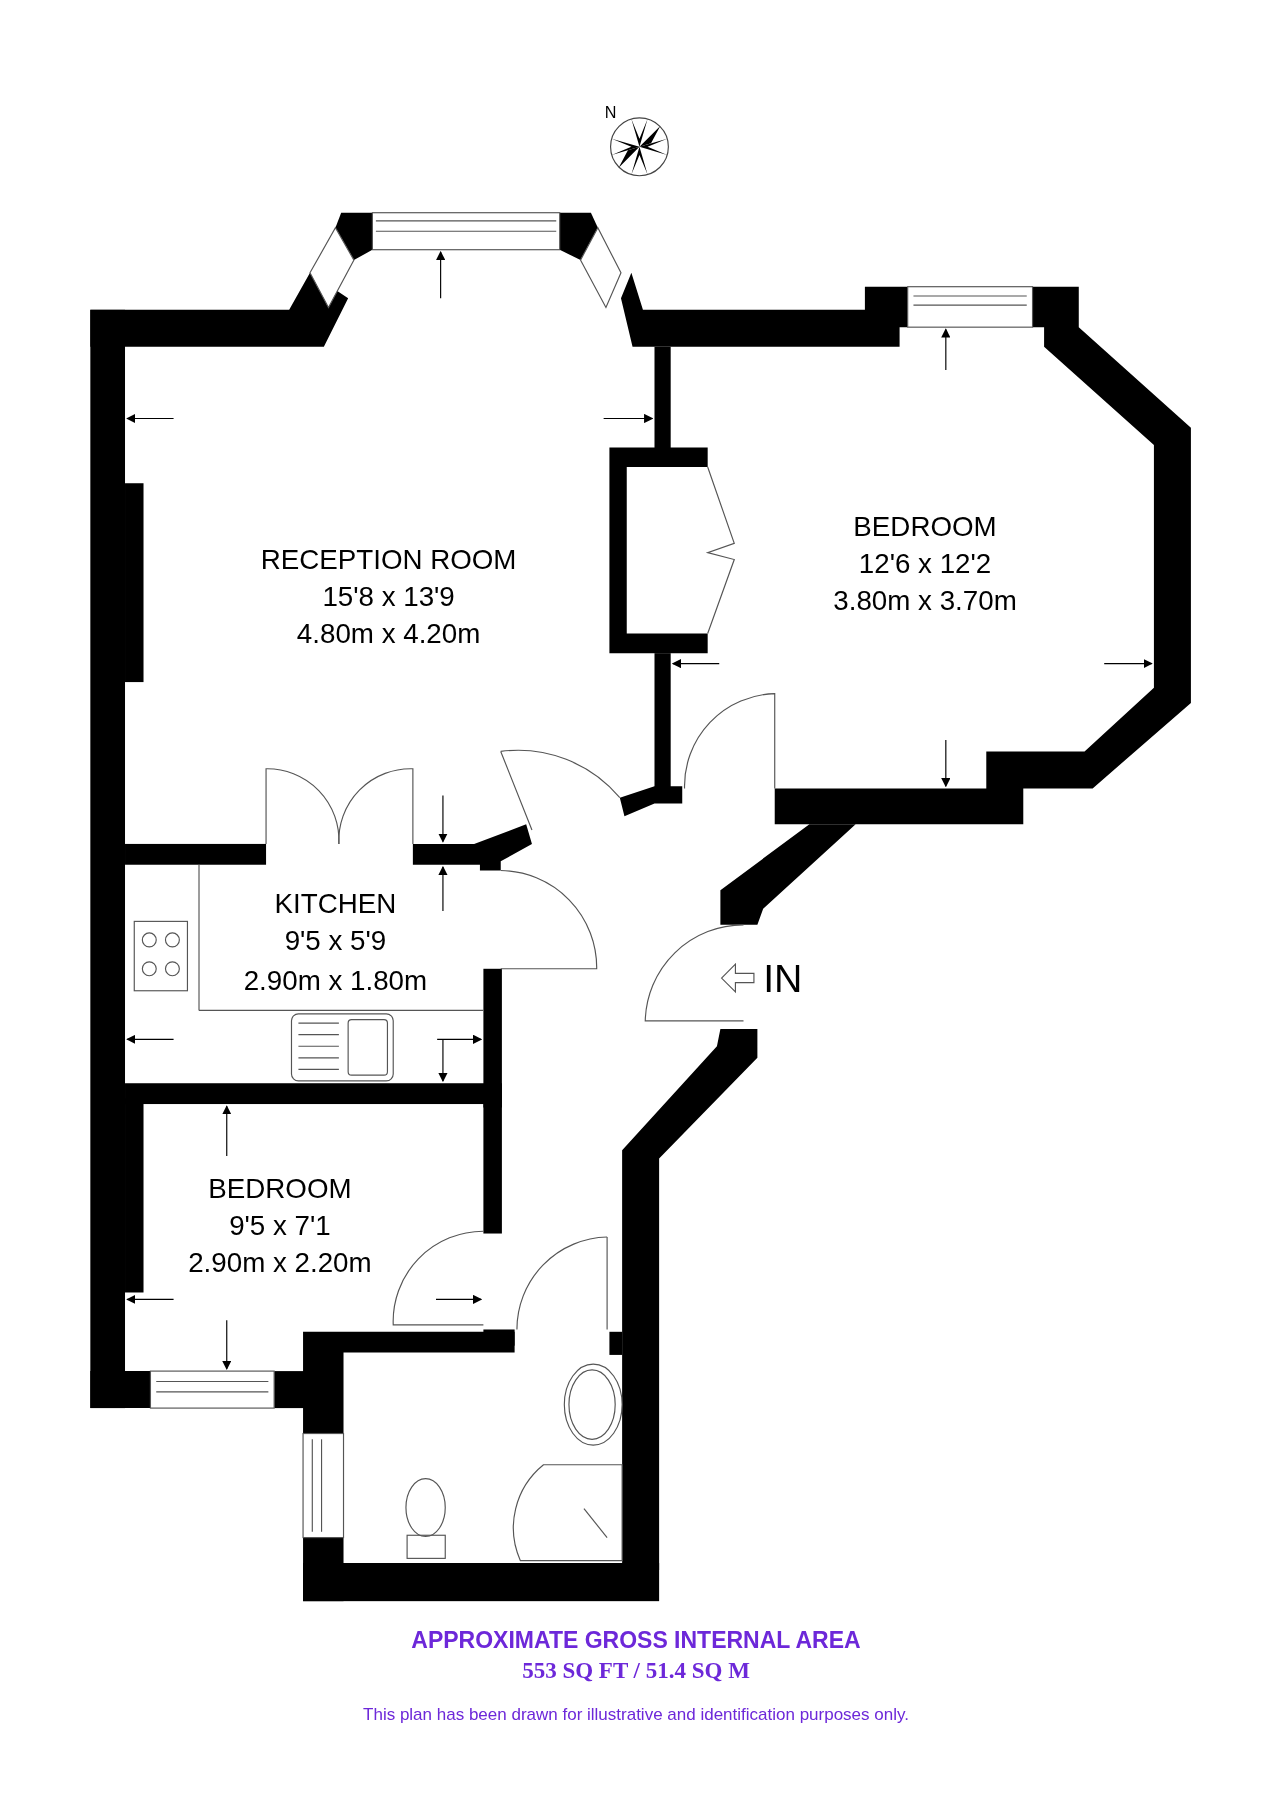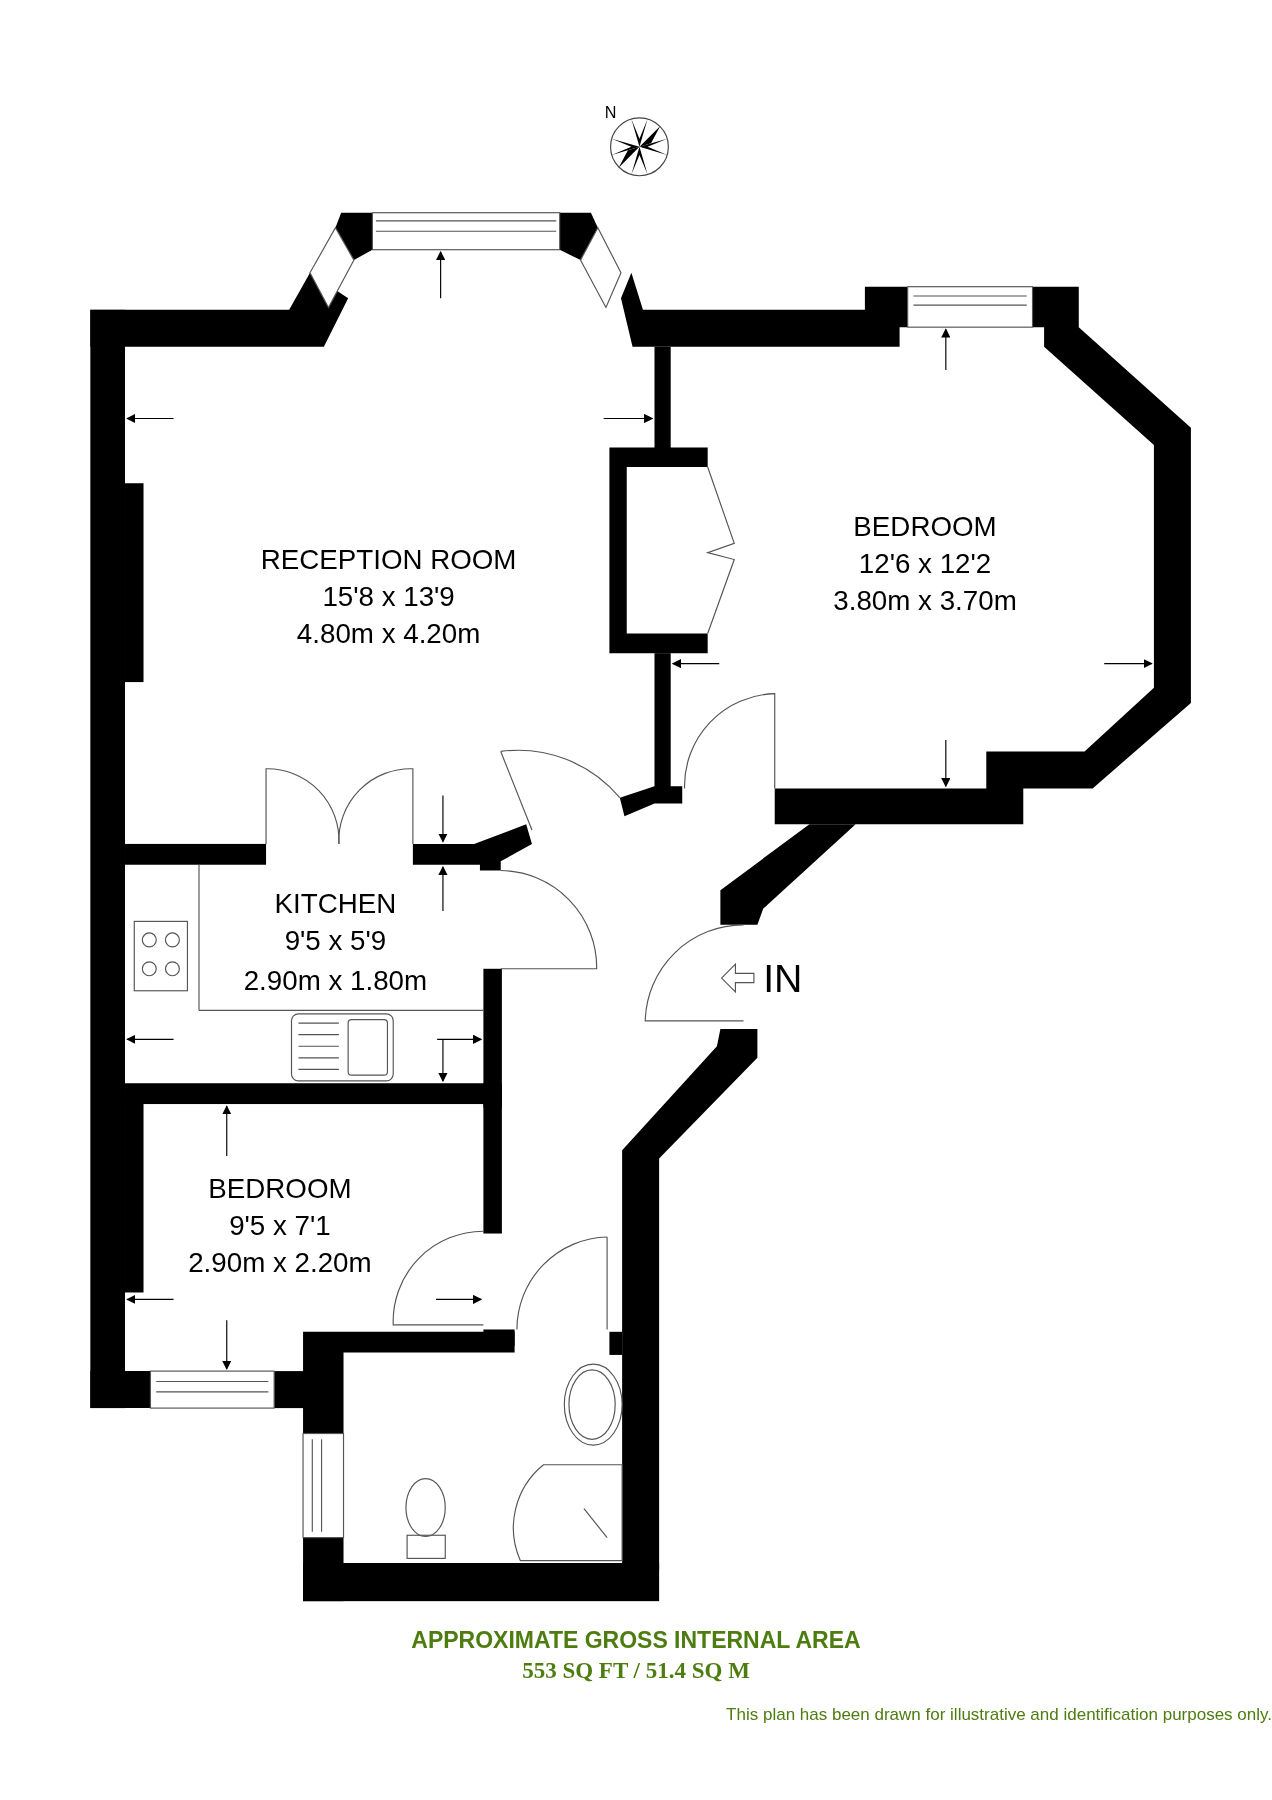--- a/index.html
+++ b/index.html
@@ -2,24 +2,24 @@
 <html><head>
 <meta charset="utf-8">
 <style>
   html, body { margin:0; padding:0; background:#ffffff; }
   body { width:1272px; height:1800px; position:relative; overflow:hidden; font-family:"Liberation Sans", sans-serif; }
   svg.plan { position:absolute; left:0; top:0; width:1272px; height:1800px; }
   .wall { fill:#000000; }
   .thin2 { fill:none; stroke:#555; stroke-width:1; }
   .win { fill:#ffffff; stroke:#555; stroke-width:1; }
   .rlabel { font-family:"Liberation Sans", sans-serif; font-size:24px; fill:#000; text-anchor:middle; }
-  .footer { position:absolute; left:0; width:1272px; text-align:center; color:#4d7c0f; }
+  .footer { position:absolute; left:0; width:1272px; text-align:center; color:#6d28d9; }
   .f-title { top:1627px; font-size:23px; font-weight:bold; }
   .f-area { top:1658px; font-size:23px; font-weight:bold;font-family:Liberation Serif, serif; }
-  .f-note { top:1705px; font-size:17px;text-align:right; }
+  .f-note { top:1705px; font-size:17px; }
 </style>
 </head>
 <body>
 
 <svg class="plan" viewBox="0 0 1100 1557" xmlns="http://www.w3.org/2000/svg">
   <defs>
     <marker id="ah" markerWidth="8" markerHeight="8" refX="7" refY="4" orient="auto" markerUnits="userSpaceOnUse">
       <path d="M0,0 L8,4 L0,8 Z" fill="#000"></path>
     </marker>
   </defs>

